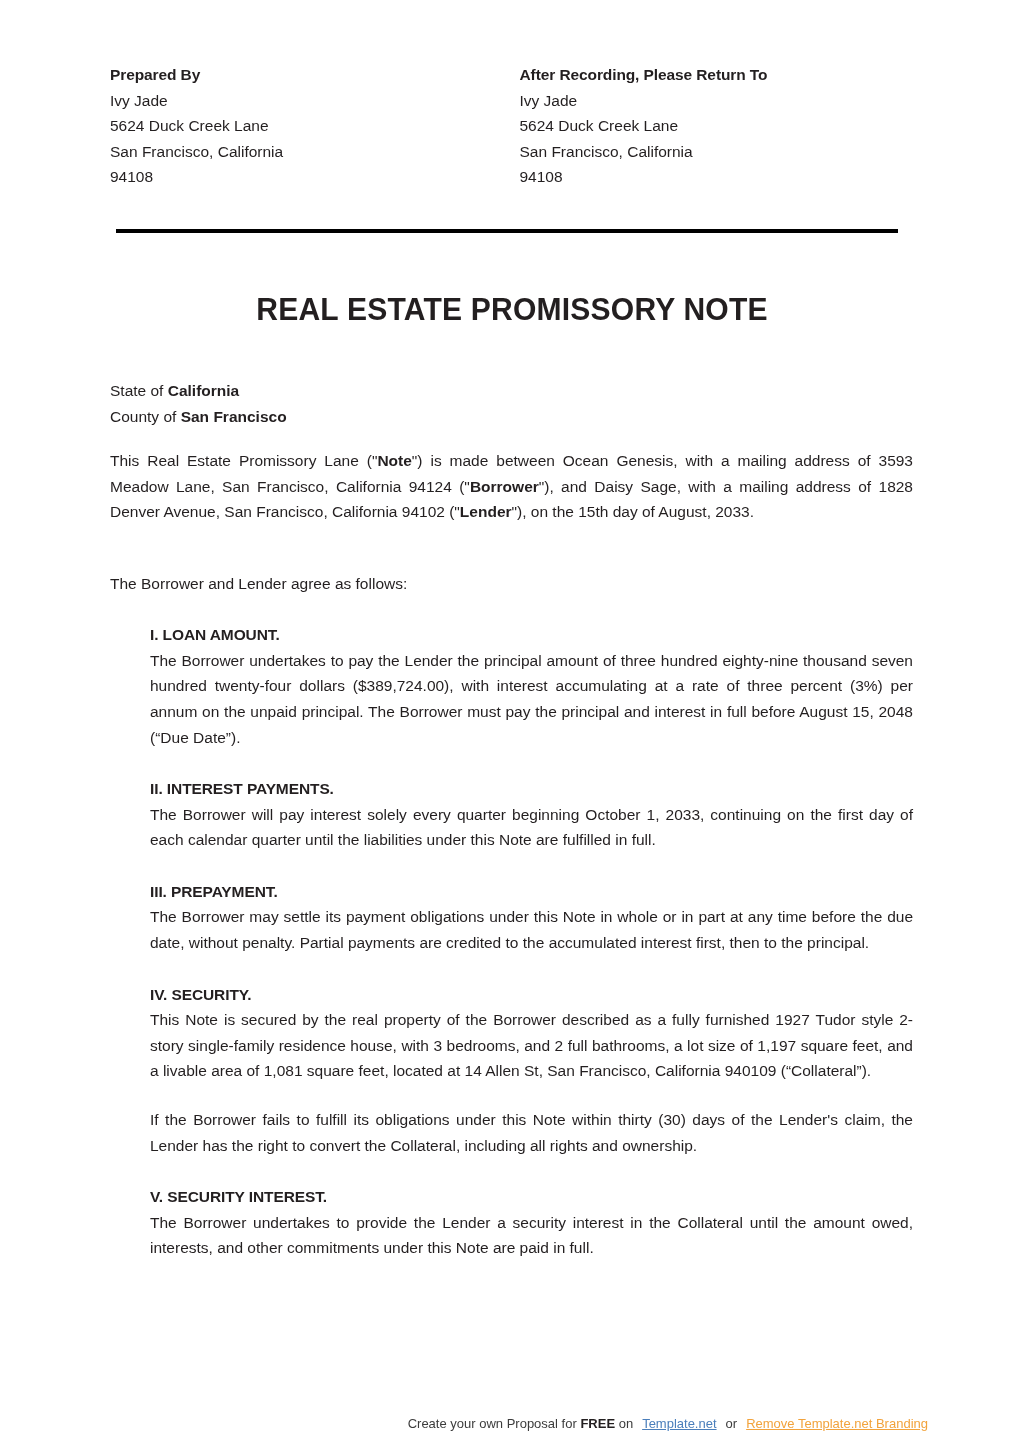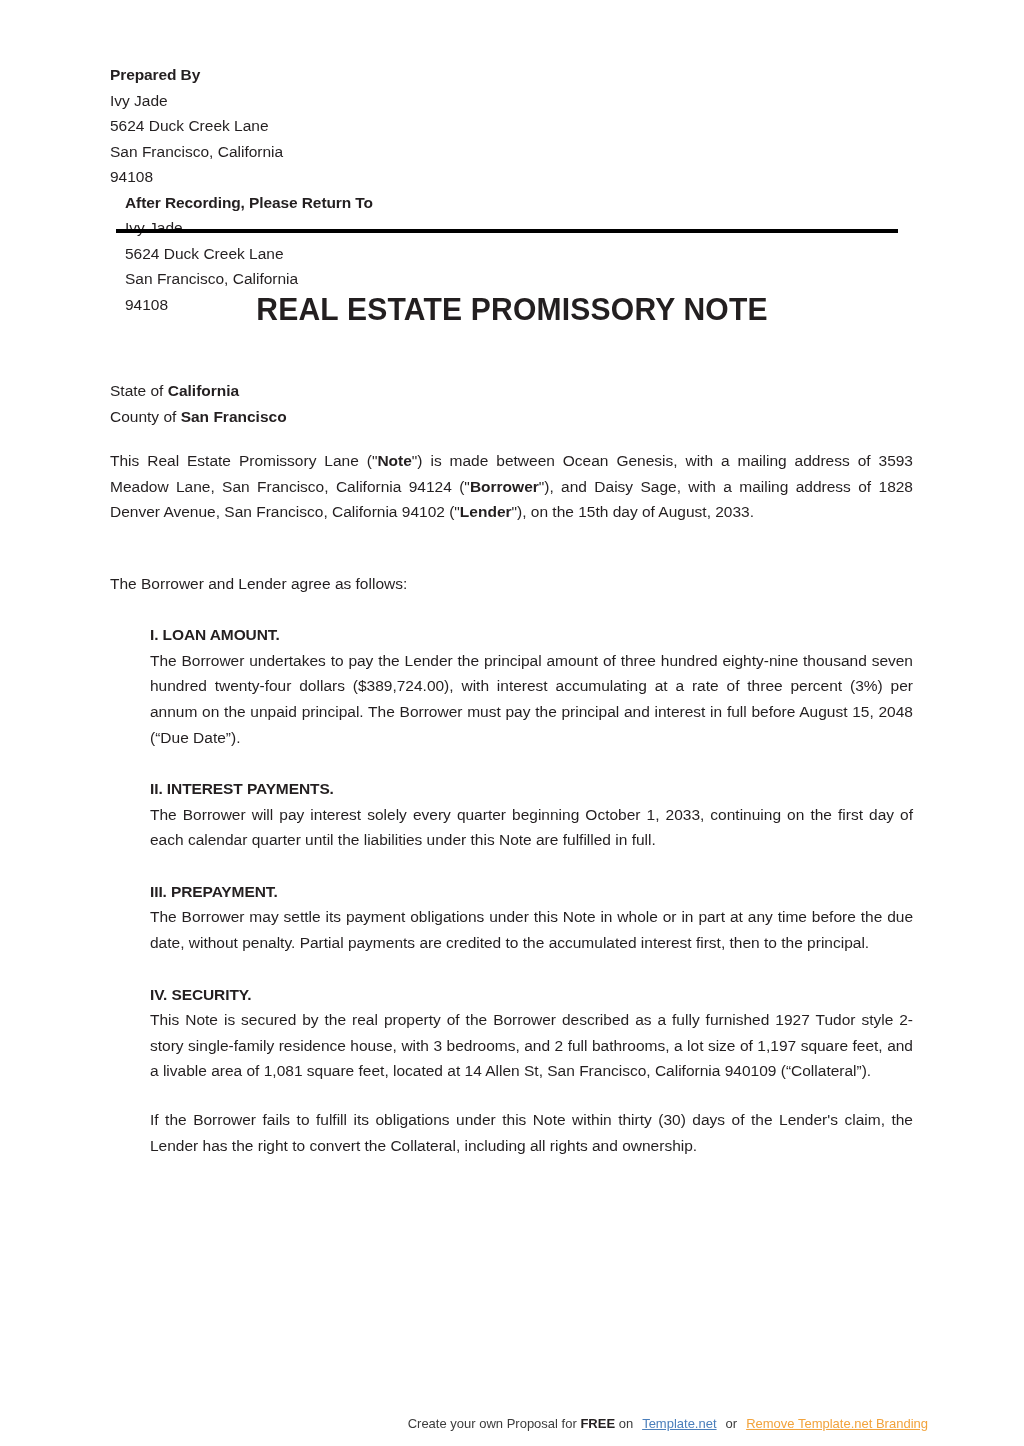--- a/index.html
+++ b/index.html
@@ -20,21 +20,20 @@
     box-sizing: border-box;
   }
 
   
   .header {
     position: absolute;
     left: 110px;
     top: 62px;
     width: 804px;
     display: flex;
-    flex-direction: column;
   }
   .header-col {
     width: 400px;
   }
   .header-col.right {
     margin-left: 0;
     padding-left: 15px;
   }
   .header-title {
     font-size: 15.5px;
@@ -210,18 +209,22 @@
 
     <div class="section">
       <p class="section-head">IV. SECURITY.</p>
       <p class="para">This Note is secured by the real property of the Borrower described as a fully furnished 1927 Tudor style 2-story single-family residence house, with 3 bedrooms, and 2 full bathrooms, a lot size of 1,197 square feet, and a livable area of 1,081 square feet, located at 14 Allen St, San Francisco, California 940109 (“Collateral”).</p>
       <div class="gap-para"></div>
       <p class="para">If the Borrower fails to fulfill its obligations under this Note within thirty (30) days of the Lender's claim, the Lender has the right to convert the Collateral, including all rights and ownership.</p>
     </div>
 
     <div class="gap-sec"></div>
 
+    <div class="section">
+      <p class="section-head">V. SECURITY INTEREST.</p>
+      <p class="para">The Borrower undertakes to provide the Lender a security interest in the Collateral until the amount owed, interests, and other commitments under this Note are paid in full.</p>
+    </div>
 
   </div>
 
   <div class="footer"><span>Create your own Proposal for </span><b>FREE</b><span> on</span><span class="sp"></span><a class="link-blue" href="#">Template.net</a><span class="sp"></span><span>or</span><span class="sp"></span><a class="link-orange" href="#">Remove Template.net Branding</a></div>
 
 </div>
 
 </body></html>

